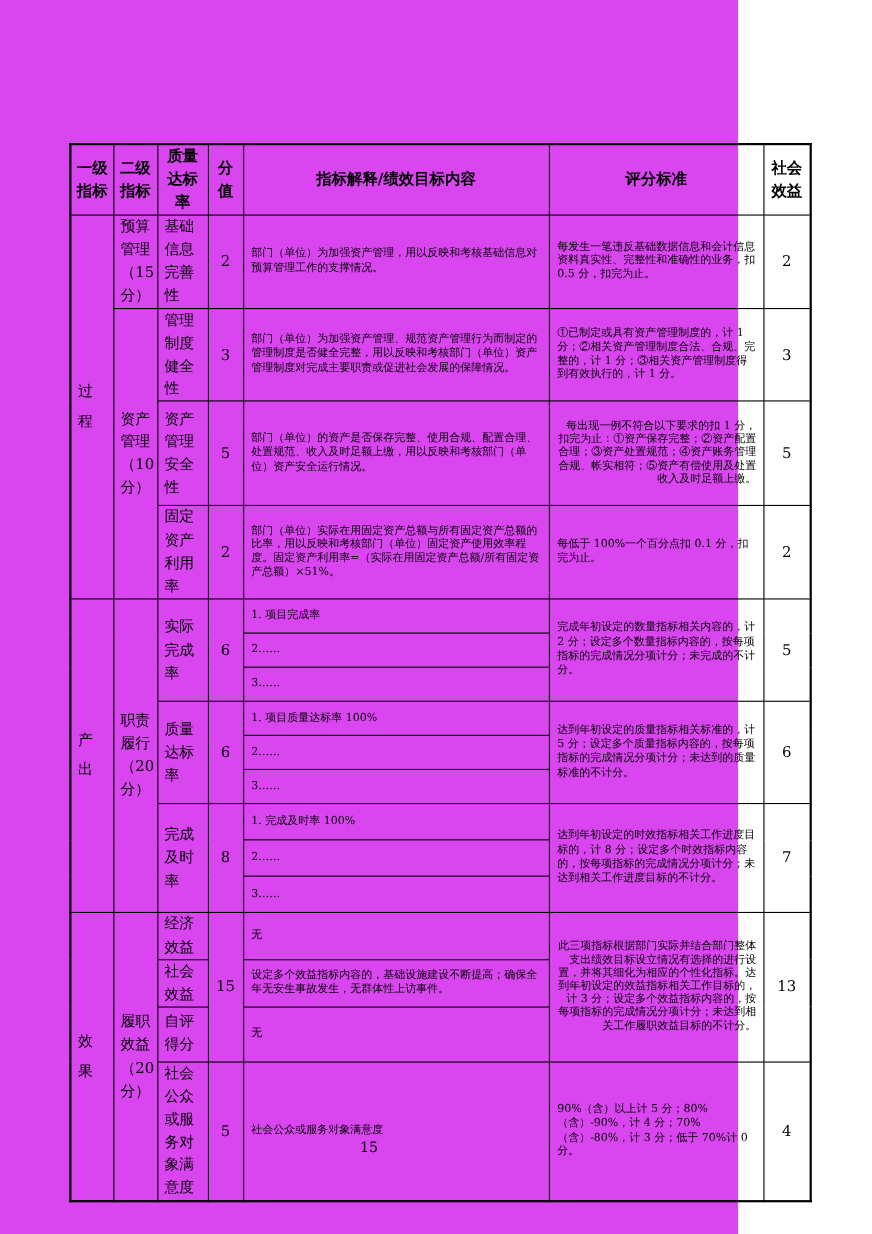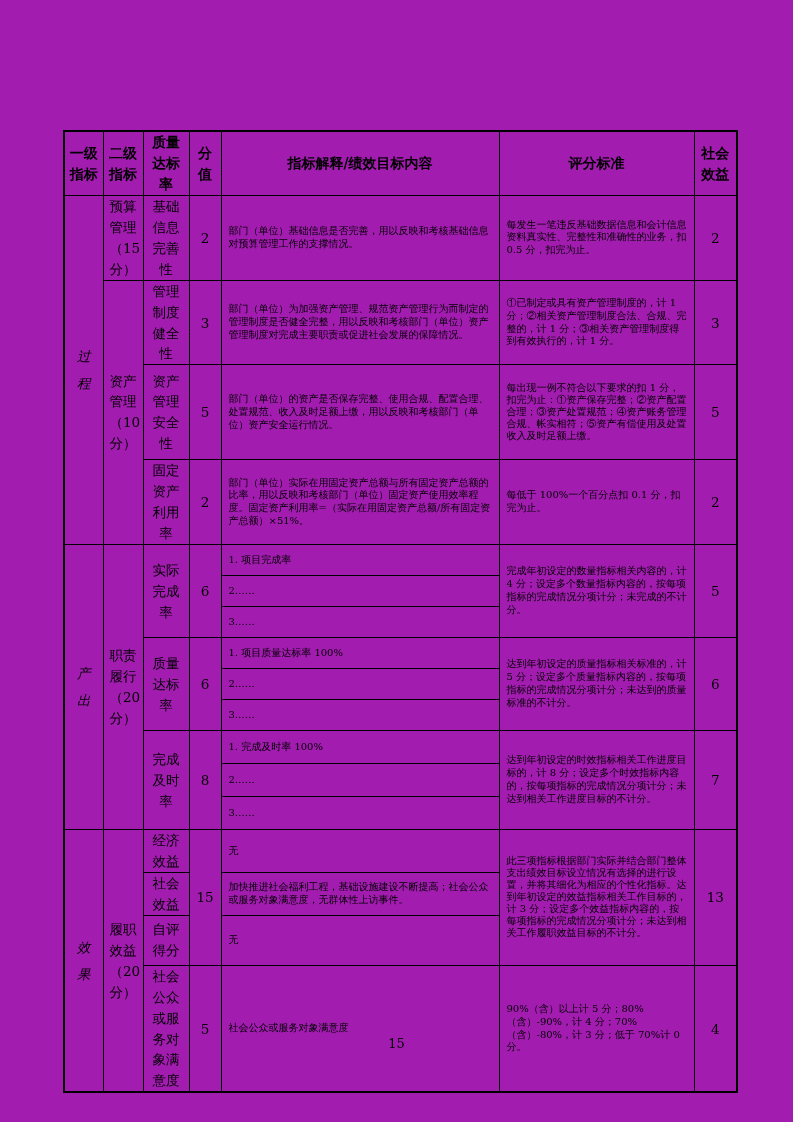--- a/index.html
+++ b/index.html
@@ -1,19 +1,19 @@
 <!DOCTYPE html>
 <html><head>
 <meta charset="utf-8">
 <style>
   html,body{margin:0;padding:0;background:#ffffff;}
   .page{
     position:relative;
-    width:793px;height:1122px;
-    background:#a21caf;
+    width:671px;height:1122px;
+    background:#d946ef;
     font-family:"DejaVu Serif","Liberation Serif",serif;
     color:#000;
   }
   table.ind{
     position:absolute;left:63px;top:130px;
     width:673px;
     border-collapse:collapse;
     table-layout:fixed;
     border:2px solid #000;
   }
@@ -21,43 +21,42 @@
     border:1px solid #000;
     vertical-align:middle;
     overflow:hidden;
   }
   th.h{
     font-size:14px;font-weight:bold;
     text-align:center;line-height:1.5;
     padding:0 2px;
   }
   td.c{
-    text-align:center;
+    text-align:left;
     font-size:13.5px;
     line-height:1.55;
     padding:0 6px;
   }
   td.num{
     text-align:center;
     font-size:13.5px;
     padding:0 2px;
   }
   td.txt{
     text-align:left;
     font-size:10px;
     line-height:1.28;
     padding:2px 6px 2px 7px;
   }
-  td.txt.tight{line-height:1.2;}
+  td.txt.tight{line-height:1.2;text-align:right;}
   .vchars{
     display:inline-block;
     width:1em;
     line-height:2.0;
     font-size:13.5px;
-    font-style:italic;
   }
   tr.h-head{height:48px;}
   tr.h-r1{height:60px;}
   tr.h-r2{height:80px;}
   tr.h-r3{height:95px;}
   tr.h-r4{height:74px;}
   tr.h-sub31{height:31px;}
   tr.h-sub33{height:33px;}
   tr.h-r8{height:38px;}
   tr.h-r9{height:38px;}
@@ -95,21 +94,21 @@
       <th class="h">指标解释/绩效目标内容</th>
       <th class="h">评分标准</th>
       <th class="h">社会效益</th>
     </tr>
 
     <tr class="h-r1">
       <td class="c" rowspan="4"><span class="vchars">过程</span></td>
       <td class="c">预算管理（15分）</td>
       <td class="c">基础信息完善性</td>
       <td class="num">2</td>
-      <td class="txt">部门（单位）基础信息是否完善，用以反映和考核基础信息对预算管理工作的支撑情况。</td>
+      <td class="txt">部门（单位）为加强资产管理，用以反映和考核基础信息对预算管理工作的支撑情况。</td>
       <td class="txt">每发生一笔违反基础数据信息和会计信息资料真实性、完整性和准确性的业务，扣 0.5 分，扣完为止。</td>
       <td class="num">2</td>
     </tr>
 
     <tr class="h-r2">
       <td class="c" rowspan="3">资产管理（10分）</td>
       <td class="c">管理制度健全性</td>
       <td class="num">3</td>
       <td class="txt">部门（单位）为加强资产管理、规范资产管理行为而制定的管理制度是否健全完整，用以反映和考核部门（单位）资产管理制度对完成主要职责或促进社会发展的保障情况。</td>
       <td class="txt">①已制定或具有资产管理制度的，计 1 分；②相关资产管理制度合法、合规、完整的，计 1 分；③相关资产管理制度得到有效执行的，计 1 分。</td>
@@ -131,21 +130,21 @@
       <td class="txt">每低于 100%一个百分点扣 0.1 分，扣完为止。</td>
       <td class="num">2</td>
     </tr>
 
     <tr class="h-sub31">
       <td class="c" rowspan="9"><span class="vchars">产出</span></td>
       <td class="c" rowspan="9">职责履行（20分）</td>
       <td class="c" rowspan="3">实际完成率</td>
       <td class="num" rowspan="3">6</td>
       <td class="txt">1. 项目完成率</td>
-      <td class="txt" rowspan="3">完成年初设定的数量指标相关内容的，计 4 分；设定多个数量指标内容的，按每项指标的完成情况分项计分；未完成的不计分。</td>
+      <td class="txt" rowspan="3">完成年初设定的数量指标相关内容的，计 2 分；设定多个数量指标内容的，按每项指标的完成情况分项计分；未完成的不计分。</td>
       <td class="num" rowspan="3">5</td>
     </tr>
     <tr class="h-sub31">
       <td class="txt">2……</td>
     </tr>
     <tr class="h-sub31">
       <td class="txt">3……</td>
     </tr>
 
     <tr class="h-sub31">
@@ -181,21 +180,21 @@
       <td class="c" rowspan="4">履职效益（20分）</td>
       <td class="c">经济效益</td>
       <td class="num" rowspan="3">15</td>
       <td class="txt">无</td>
       <td class="txt tight" rowspan="3">此三项指标根据部门实际并结合部门整体支出绩效目标设立情况有选择的进行设置，并将其细化为相应的个性化指标。达到年初设定的效益指标相关工作目标的，计 3 分；设定多个效益指标内容的，按每项指标的完成情况分项计分；未达到相关工作履职效益目标的不计分。</td>
       <td class="num" rowspan="3">13</td>
     </tr>
 
     <tr class="h-r9">
       <td class="c">社会效益</td>
-      <td class="txt">加快推进社会福利工程，基础设施建设不断提高；社会公众或服务对象满意度，无群体性上访事件。</td>
+      <td class="txt">设定多个效益指标内容的，基础设施建设不断提高；确保全年无安生事故发生，无群体性上访事件。</td>
     </tr>
 
     <tr class="h-r10">
       <td class="c">自评得分</td>
       <td class="txt">无</td>
     </tr>
 
     <tr class="h-r11">
       <td class="c">社会公众或服务对象满意度</td>
       <td class="num">5</td>

